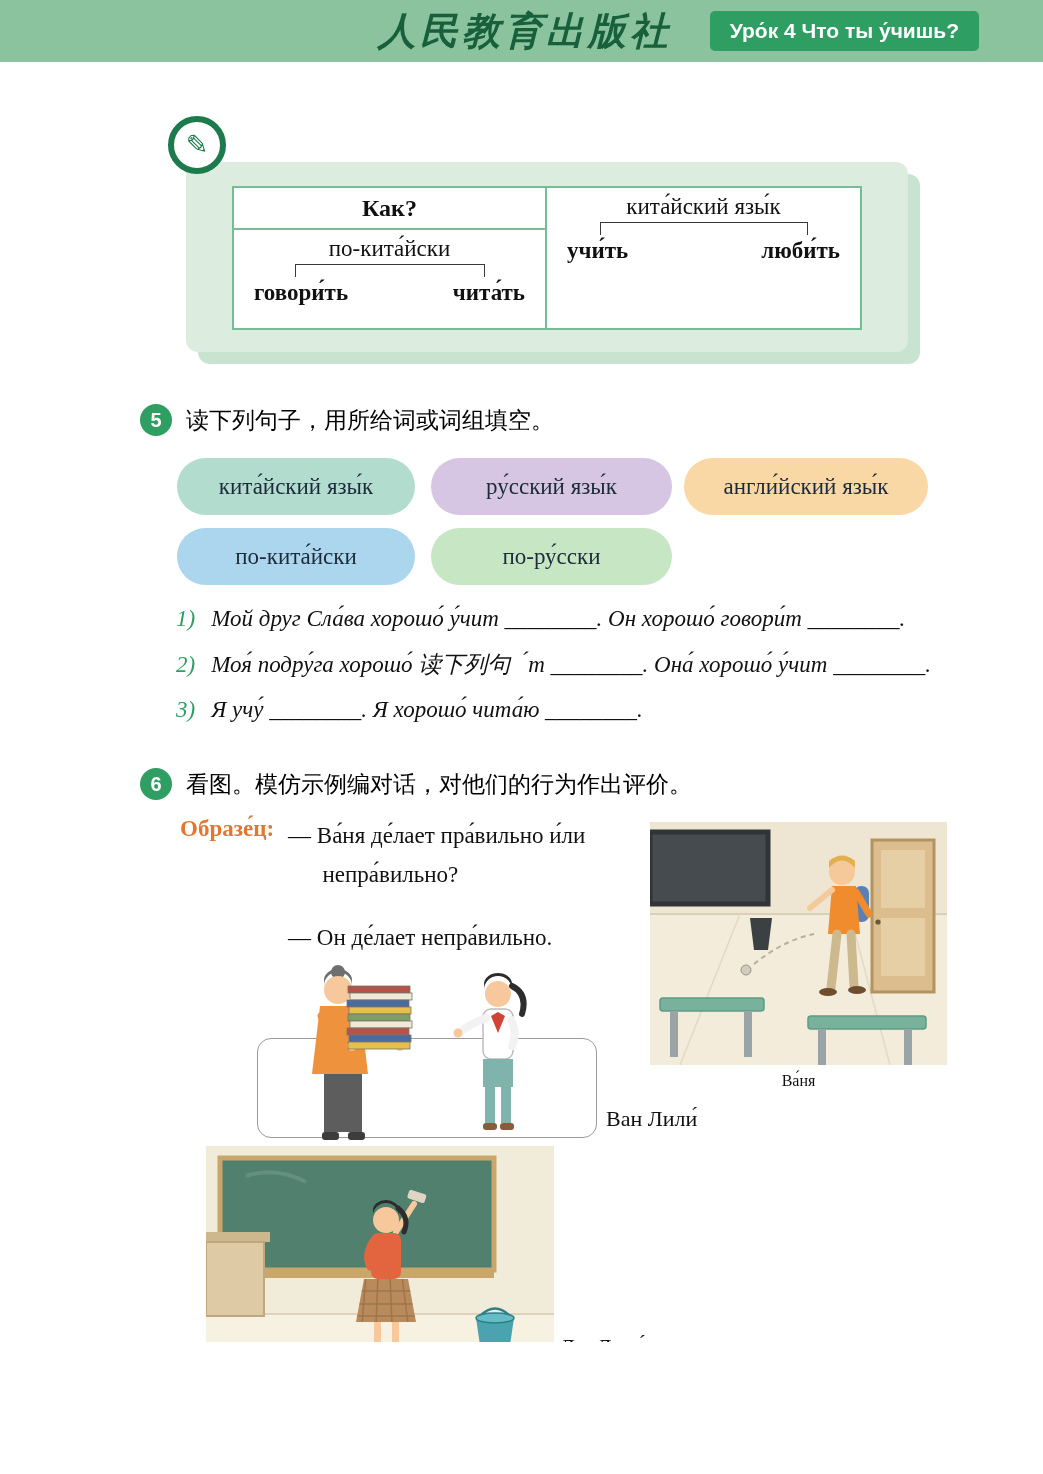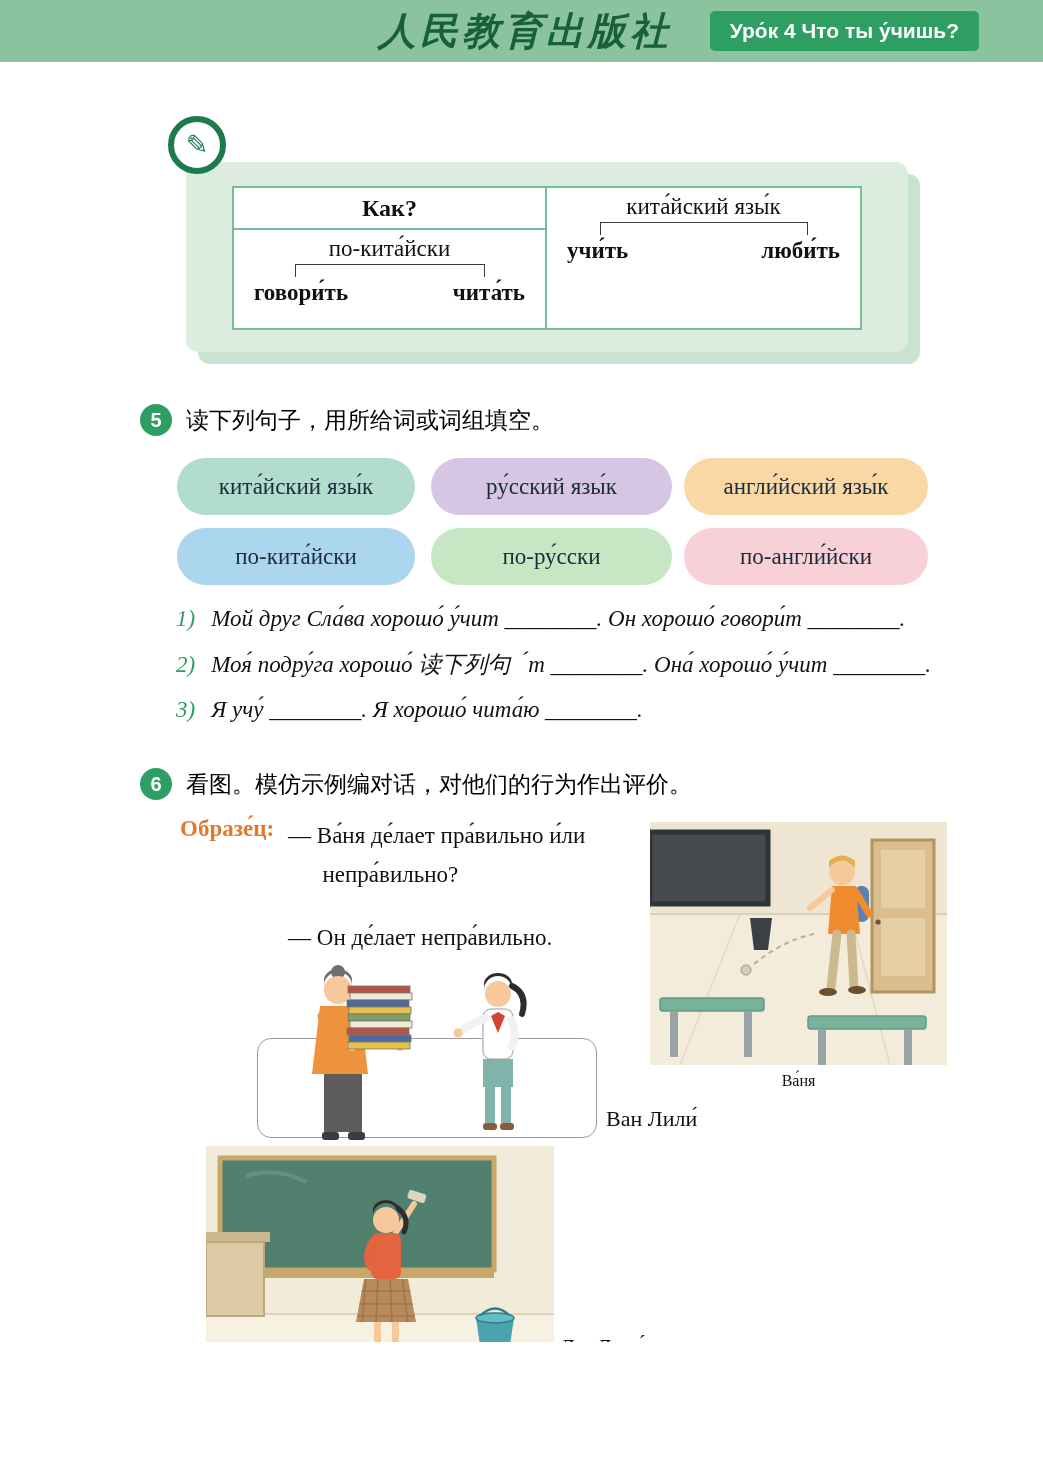--- a/index.html
+++ b/index.html
@@ -123,21 +123,20 @@
   <div class="ex-head ex5-head">
     <div class="badge">5</div>
     <div class="instr">读下列句子，用所给词或词组填空。</div>
   </div>
 
   <div class="pill p1" style="background: rgb(178, 220, 206);">кита́йский язы́к</div>
   <div class="pill p2" style="background: rgb(214, 198, 228);">ру́сский язы́к</div>
   <div class="pill p3" style="background: rgb(249, 216, 166);">англи́йский язы́к</div>
   <div class="pill p4" style="background: rgb(171, 214, 238);">по-кита́йски</div>
   <div class="pill p5" style="background: rgb(199, 230, 196);">по-ру́сски</div>
-  <div class="pill p6" style="background: rgb(248, 209, 216);">по-англи́йски</div>
 
   <div class="sentences">
     <div class="sentence">
       <span class="s-num">1)</span><span class="s-text">Мой друг Сла́ва хорошо́ у́чит ________. Он хорошо́ говори́т ________.</span>
     </div>
     <div class="sentence">
       <span class="s-num">2)</span><span class="s-text">Моя́ подру́га хорошо́ 读下列句子́т ________. Она́ хорошо́ у́чит ________.</span>
     </div>
     <div class="sentence">
       <span class="s-num">3)</span><span class="s-text">Я учу́ ________. Я хорошо́ чита́ю ________.</span>

